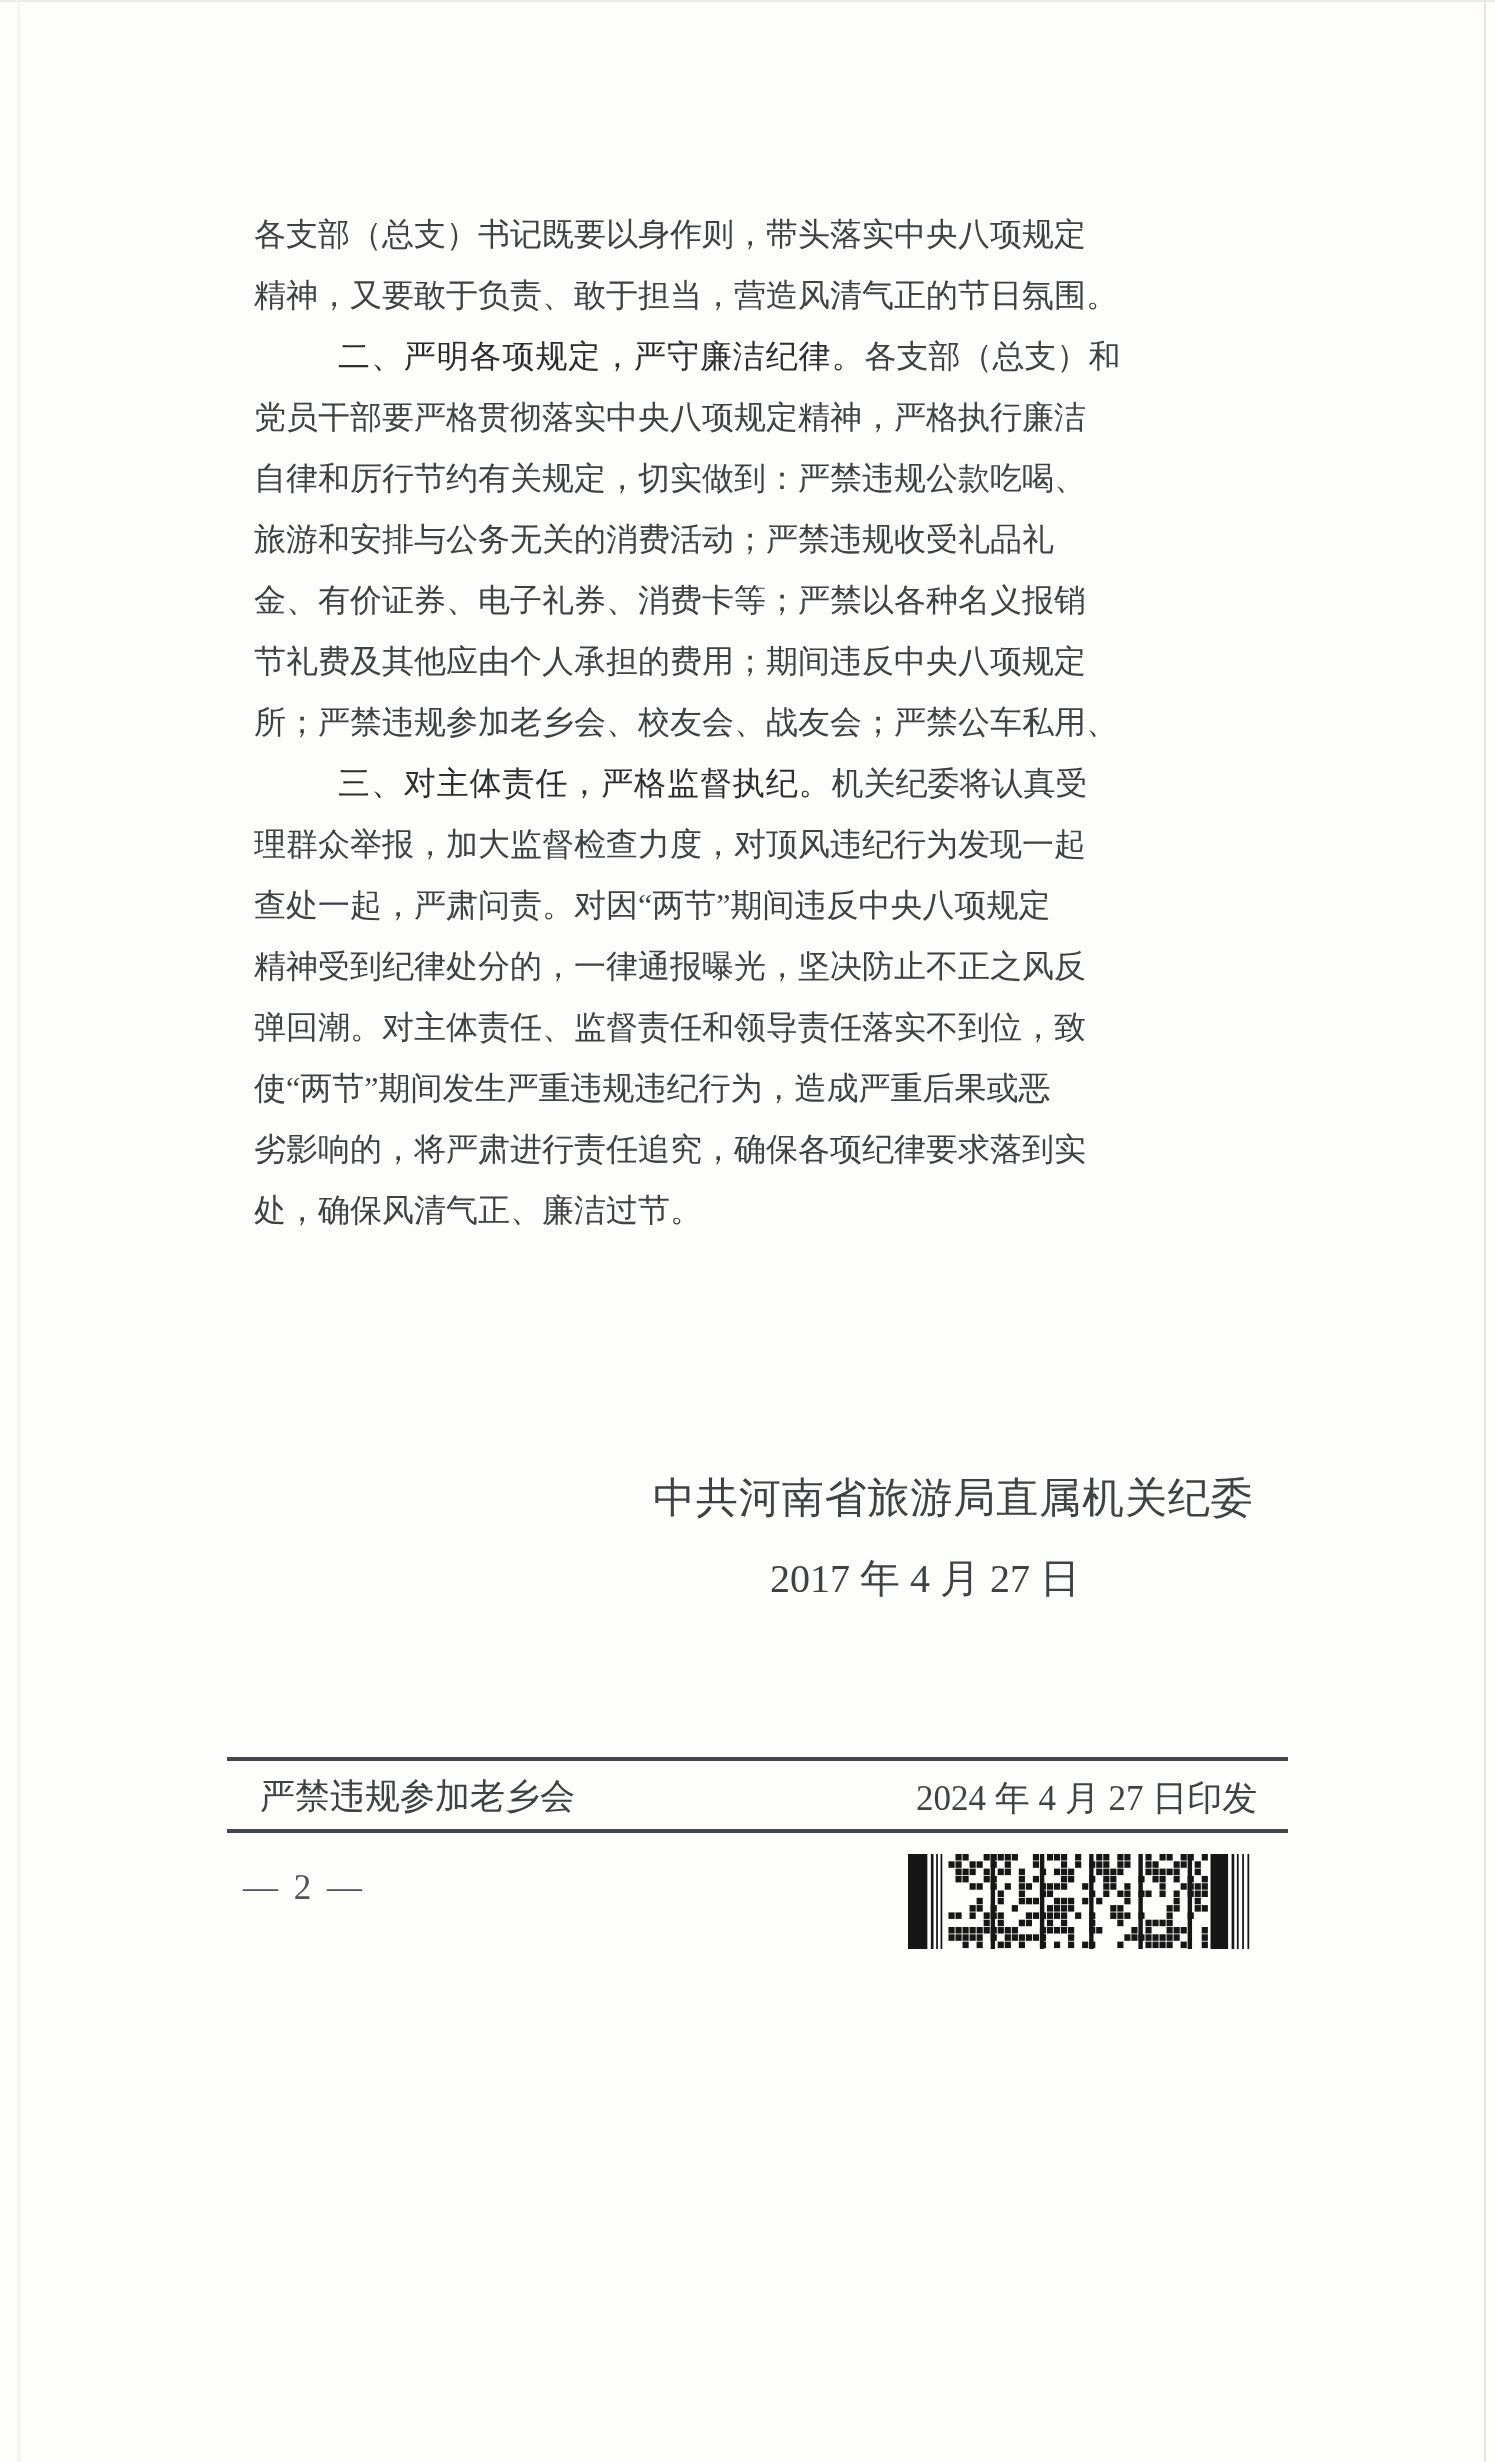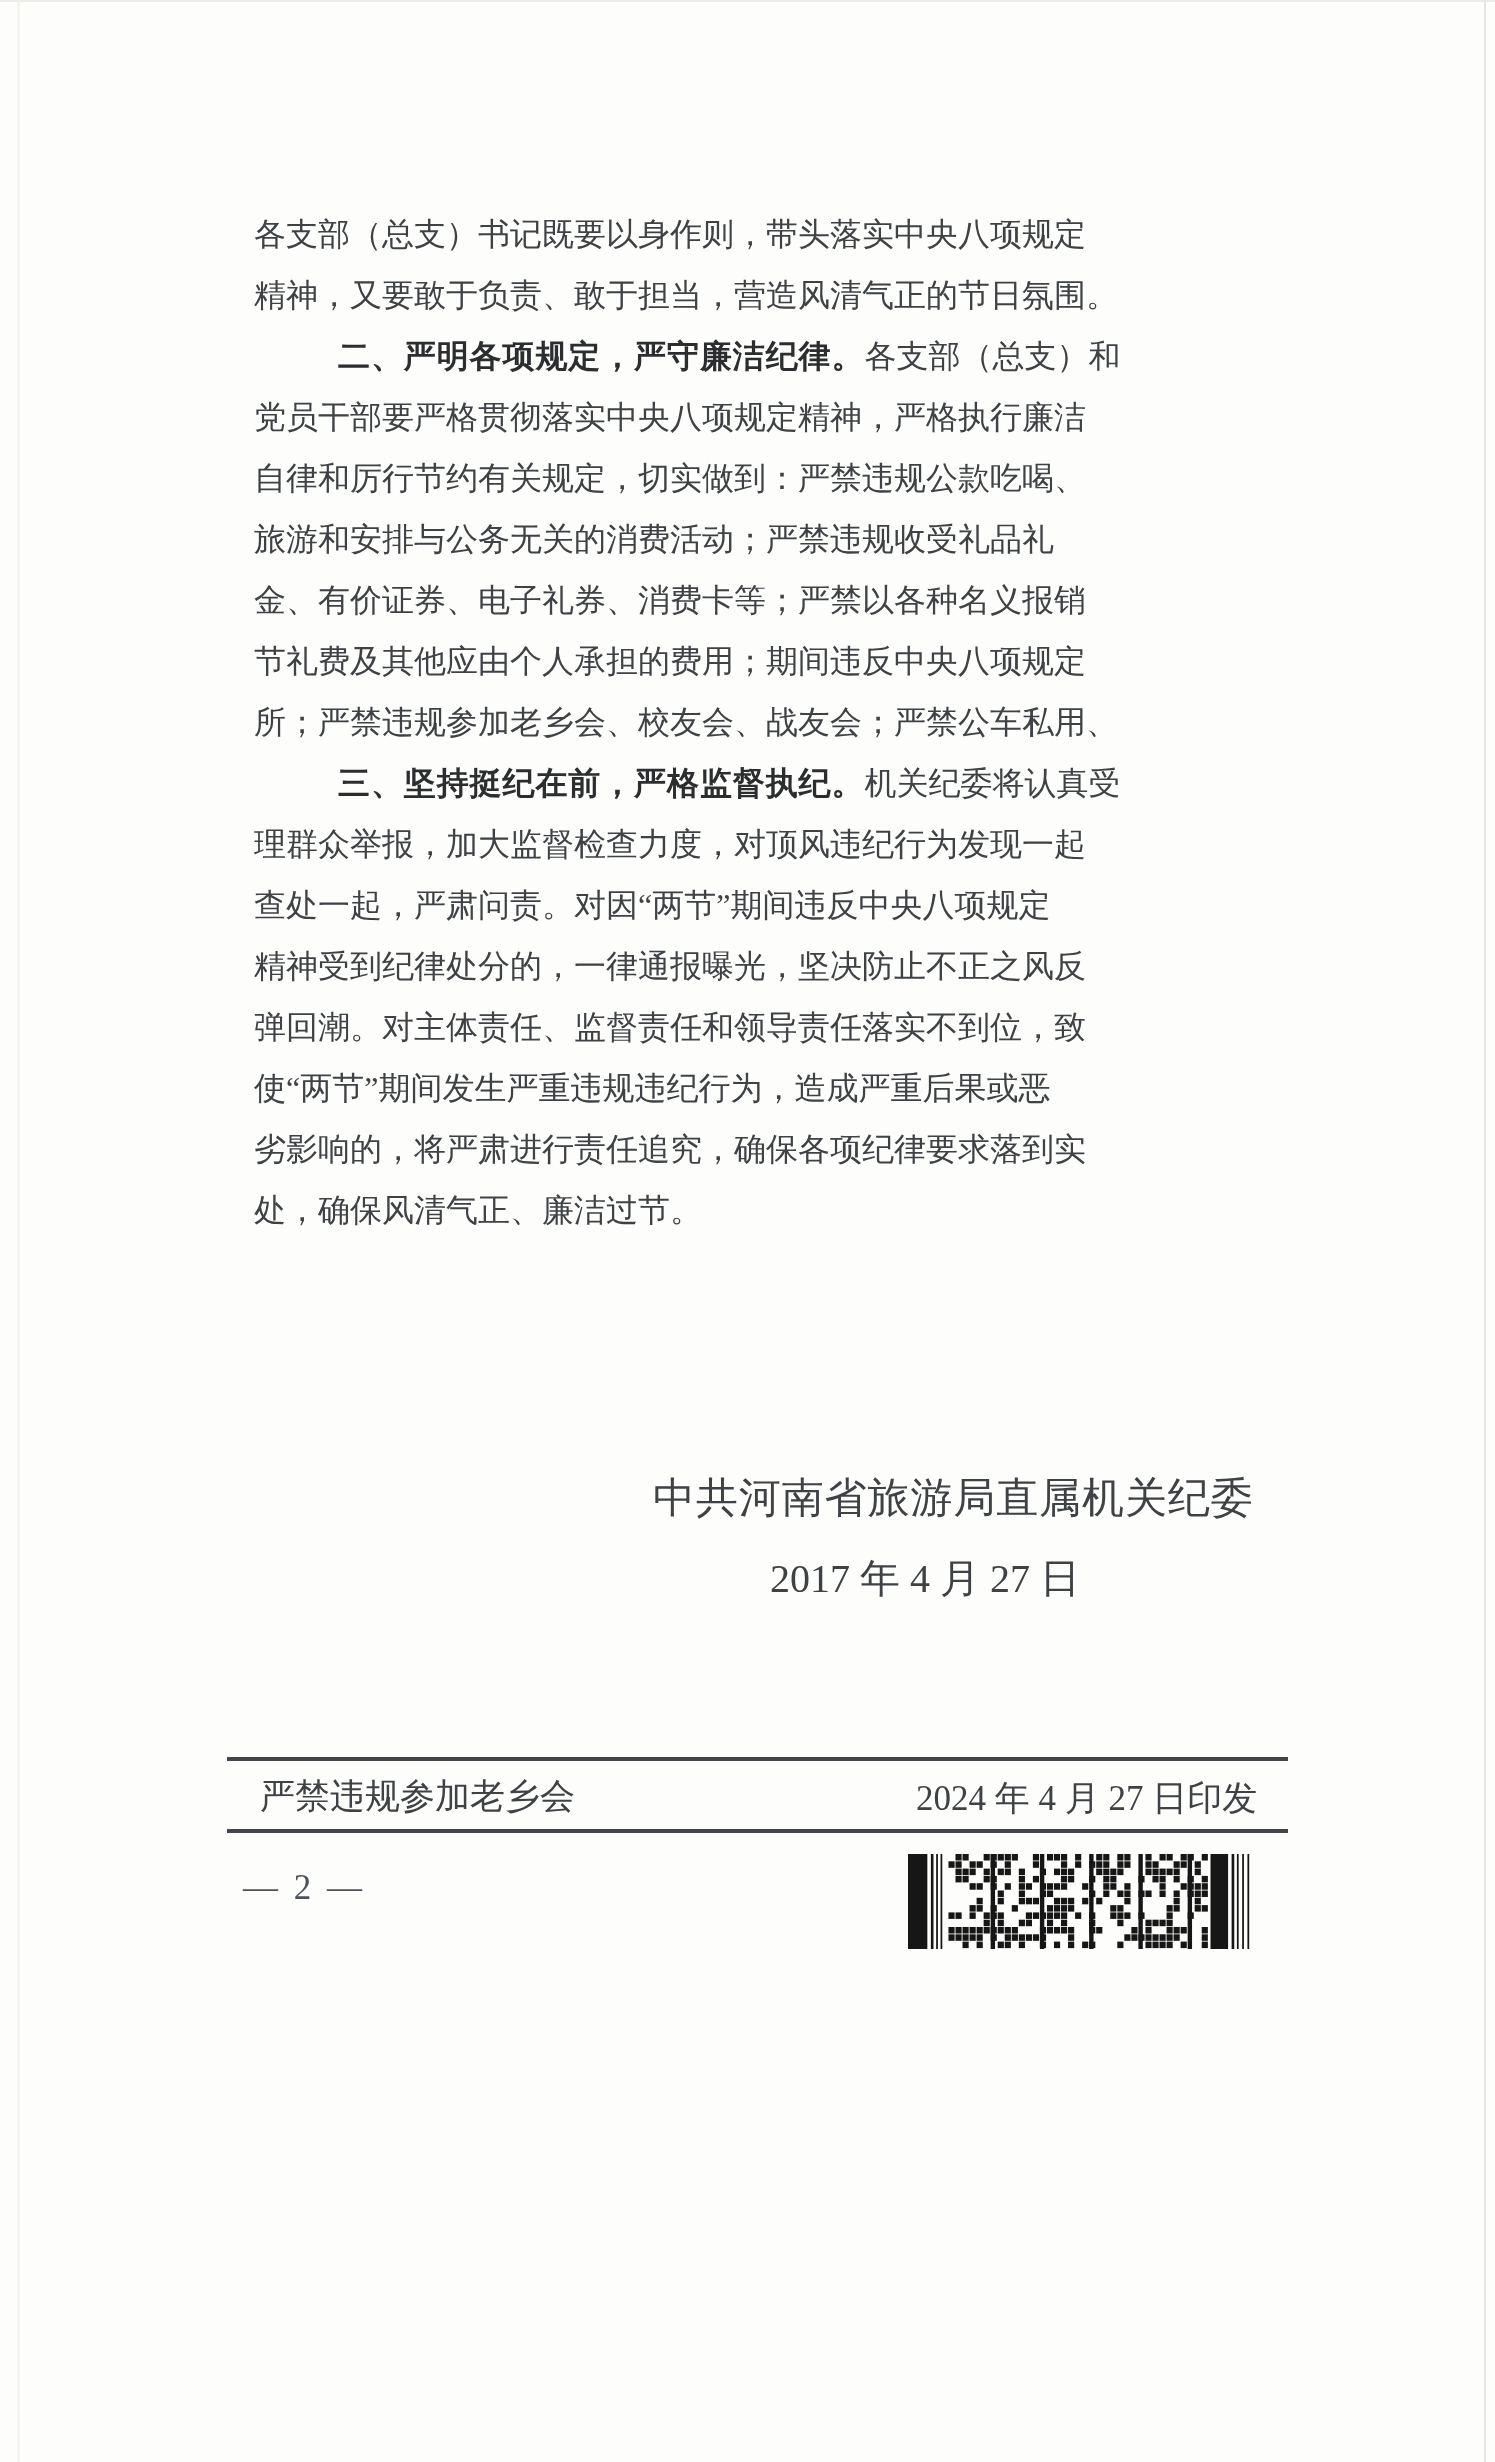--- a/index.html
+++ b/index.html
@@ -14,21 +14,21 @@
   .edge-right{position:absolute;top:0;left:1484px;width:1.8px;height:2462px;background:#e8e6e3}
 
   .body-text{position:absolute;left:234px;top:204px;width:1061px}
   .line{
     height:61px;line-height:61px;font-size:32px;color:#3f4245;
     white-space:nowrap;letter-spacing:0;margin-left:20px;
   }
   .line.indent{padding-left:84px}
   .line b{
     font-family:"Liberation Sans","DejaVu Sans",sans-serif;
-    font-weight:700;color:#2b2d2f;letter-spacing:0.9px;
+    font-weight:400;color:#2b2d2f;letter-spacing:0.9px;
   }
 
   .sign-org{position:absolute;left:653px;top:1470px;font-size:42px;color:#3f4245;letter-spacing:0.9px;white-space:nowrap}
   .sign-date{position:absolute;left:770px;top:1551px;font-size:40px;color:#3f4245;white-space:nowrap}
 
   .rule{position:absolute;left:227px;width:1061px;height:3.5px;background:#43464a}
   .rule-top{top:1757px}
   .rule-bottom{top:1829px}
 
   .footer-issuer{position:absolute;left:260px;top:1773px;font-size:35px;color:#3f4245;white-space:nowrap}
@@ -49,21 +49,21 @@
 <main class="body-text">
   <div class="line"><b></b><span>各支部（总支）书记既要以身作则，带头落实中央八项规定</span></div>
   <div class="line"><b></b><span>精神，又要敢于负责、敢于担当，营造风清气正的节日氛围。</span></div>
   <div class="line indent"><b>二、严明各项规定，严守廉洁纪律。</b><span>各支部（总支）和</span></div>
   <div class="line"><b></b><span>党员干部要严格贯彻落实中央八项规定精神，严格执行廉洁</span></div>
   <div class="line"><b></b><span>自律和厉行节约有关规定，切实做到：严禁违规公款吃喝、</span></div>
   <div class="line"><b></b><span>旅游和安排与公务无关的消费活动；严禁违规收受礼品礼</span></div>
   <div class="line"><b></b><span>金、有价证券、电子礼券、消费卡等；严禁以各种名义报销</span></div>
   <div class="line"><b></b><span>节礼费及其他应由个人承担的费用；期间违反中央八项规定</span></div>
   <div class="line"><b></b><span>所；严禁违规参加老乡会、校友会、战友会；严禁公车私用、</span></div>
-  <div class="line indent"><b>三、坚持挺纪在前，严格监督执纪。</b><span>机关纪委将认真受</span></div>
+  <div class="line indent"><b>三、对主体责任，严格监督执纪。</b><span>机关纪委将认真受</span></div>
   <div class="line"><b></b><span>理群众举报，加大监督检查力度，对顶风违纪行为发现一起</span></div>
   <div class="line"><b></b><span>查处一起，严肃问责。对因“两节”期间违反中央八项规定</span></div>
   <div class="line"><b></b><span>精神受到纪律处分的，一律通报曝光，坚决防止不正之风反</span></div>
   <div class="line"><b></b><span>弹回潮。对主体责任、监督责任和领导责任落实不到位，致</span></div>
   <div class="line"><b></b><span>使“两节”期间发生严重违规违纪行为，造成严重后果或恶</span></div>
   <div class="line"><b></b><span>劣影响的，将严肃进行责任追究，确保各项纪律要求落到实</span></div>
   <div class="line"><b></b><span>处，确保风清气正、廉洁过节。</span></div>
 </main>
 
 <div class="sign-org">中共河南省旅游局直属机关纪委</div>

